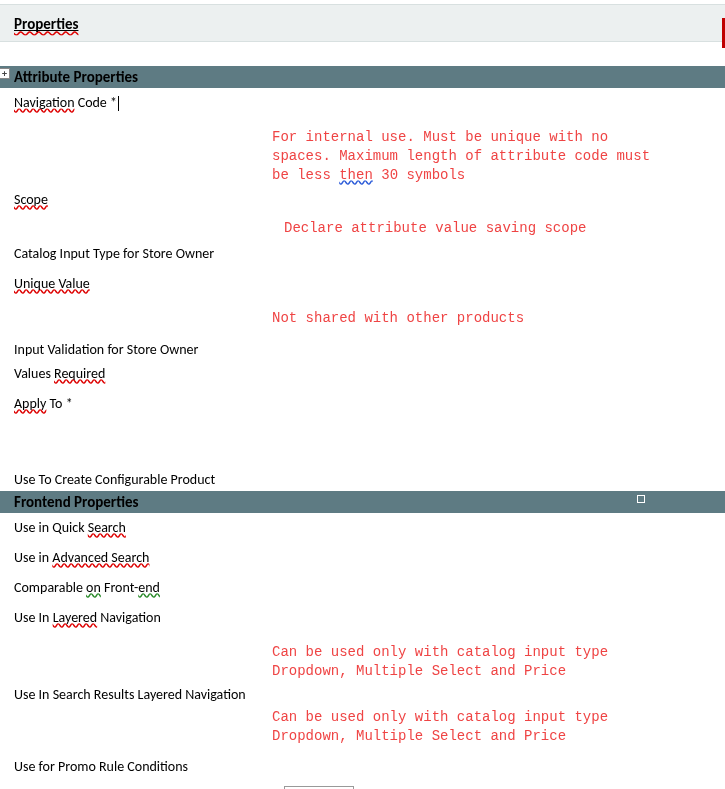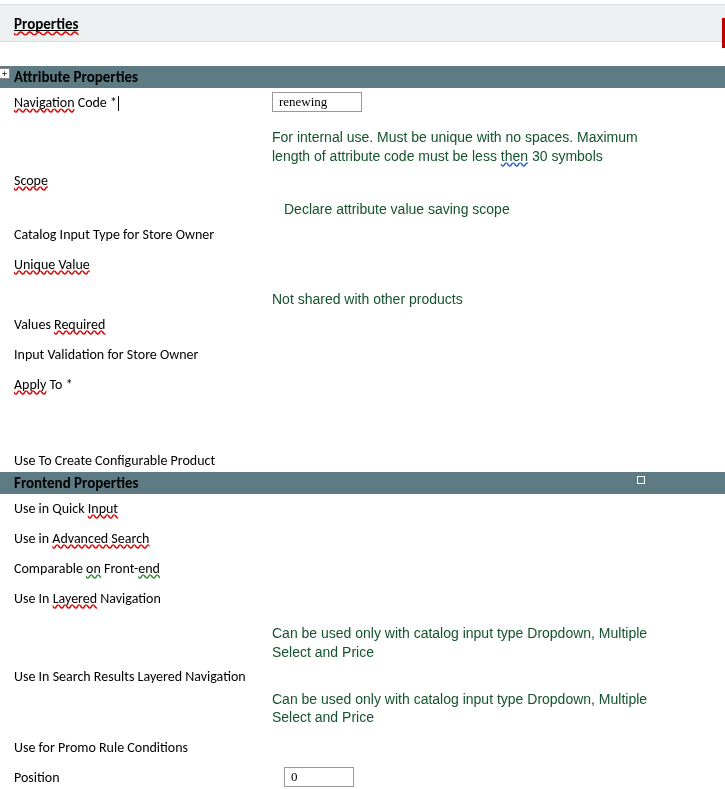--- a/index.html
+++ b/index.html
@@ -116,23 +116,23 @@
   }
   input.num-input {
     font-family: "Times New Roman", serif;
     font-size: 13px;
     padding: 2px 6px;
     border: 1px solid #999;
     width: 70px;
     height: 20px;
   }
   .help {
-    font-family: Liberation Sans, sans-serif;
+    font-family: Liberation Mono, monospace;
     font-size: 14px;
-    color: #14532d;
+    color: #ef4444;
     line-height: 1.35;
   }
   .red-bar {
     position: absolute;
     right: 0;
     top: 14px;
     width: 3px;
     height: 30px;
     background: #c00000;
   }
@@ -152,23 +152,20 @@
     <span class="expand-handle">+</span>
     <span>Attribute Properties</span>
   </div>
 
   <div class="form-body">
 
     <div class="row">
       <div class="label-col">
         <span class="sq">Navigation</span><span> Code </span>*<span class="caret"></span>
       </div>
-      <div class="value-col">
-        <input class="text-input" type="text" value="renewing" style="">
-      </div>
     </div>
 
     <div class="row spaced">
       <div class="label-col"></div>
       <div class="value-col help">
         <span>For internal use. Must be unique with no spaces. Maximum length of attribute code must be less </span><span class="bsq">then</span><span> 30 symbols</span>
       </div>
     </div>
 
     <div class="row">
@@ -193,29 +190,29 @@
         <span class="sq">Unique Value</span>
       </div>
       <div class="value-col"></div>
     </div>
 
     <div class="row spaced">
       <div class="label-col"></div>
       <div class="value-col help">Not shared with other products</div>
     </div>
 
+    <div class="row spaced-sm">
+      <div class="label-col">Input Validation for Store Owner</div>
+      <div class="value-col"></div>
+    </div>
+
     <div class="row">
       <div class="label-col">
         <span>Values </span><span class="sq">Required</span>
       </div>
-      <div class="value-col"></div>
-    </div>
-
-    <div class="row spaced-sm">
-      <div class="label-col">Input Validation for Store Owner</div>
       <div class="value-col"></div>
     </div>
 
     <div class="row spaced-sm">
       <div class="label-col">
         <span class="sq">Apply</span><span> To *</span>
       </div>
       <div class="value-col"></div>
     </div>
 
@@ -228,21 +225,21 @@
 
   <div class="section-header">
     <span>Frontend Properties</span>
     <span class="resize-handle"></span>
   </div>
 
   <div class="form-body">
 
     <div class="row">
       <div class="label-col">
-        <span>Use in Quick </span><span class="sq">Input</span>
+        <span>Use in Quick </span><span class="sq">Search</span>
       </div>
       <div class="value-col"></div>
     </div>
 
     <div class="row spaced-sm">
       <div class="label-col">
         <span>Use in </span><span class="sq">Advanced Search</span>
       </div>
       <div class="value-col"></div>
     </div>

